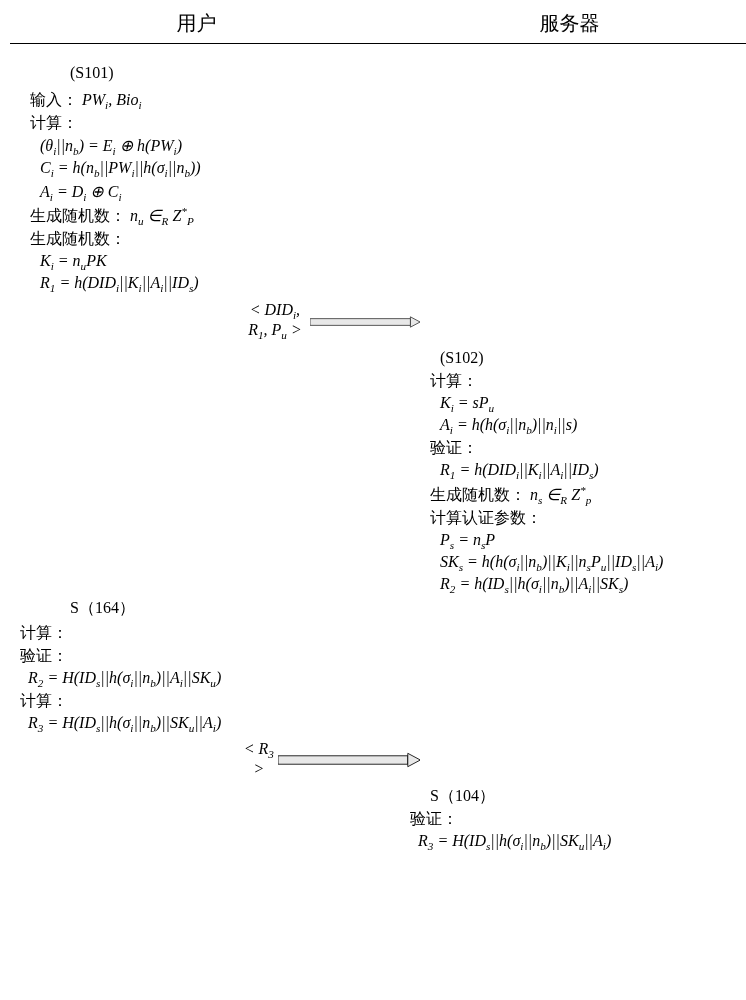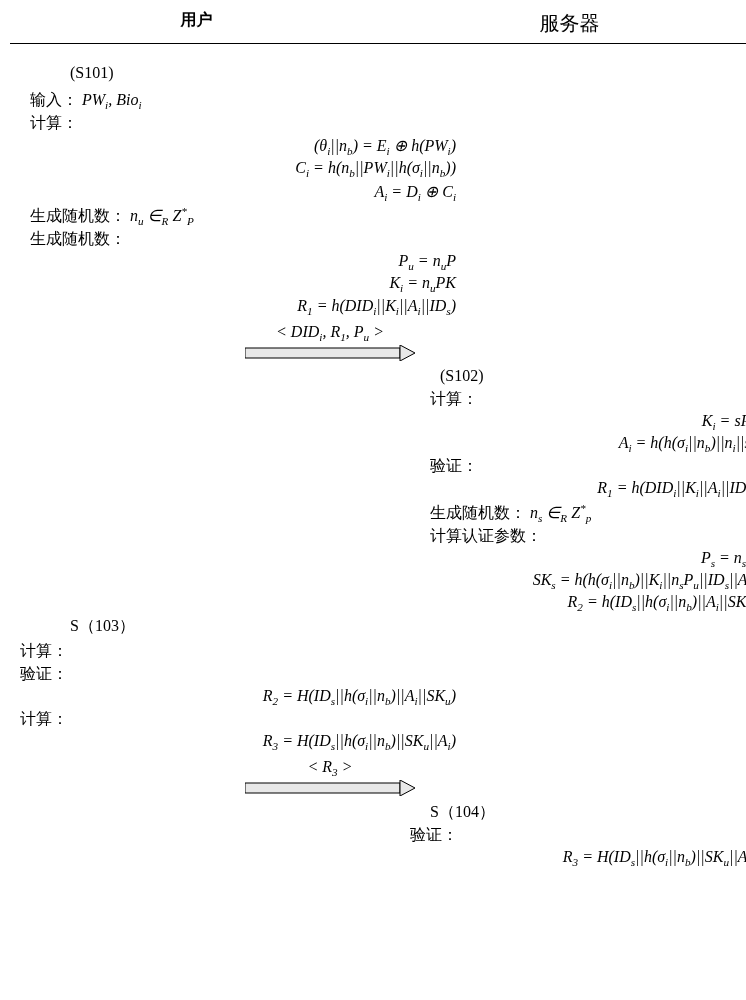--- a/index.html
+++ b/index.html
@@ -12,22 +12,22 @@
   }
   .header {
     display: flex;
     border-bottom: 1.5px solid #000;
     padding-bottom: 6px;
     margin-bottom: 20px;
   }
   .header-left {
     flex: 1;
     text-align: center;
-    font-size: 16px;
-    font-weight: bold;
+    font-size: 20px;
+    font-weight: normal;
   }
   .header-right {
     flex: 1;
     text-align: center;
     font-size: 20px;
     font-weight: normal;
   }
   .left-block {
     margin-left: 20px;
     margin-right: 300px;
@@ -47,39 +47,37 @@
     margin: 2px 0;
     white-space: nowrap;
     font-family: "Times New Roman", serif;
   }
   .indent1 {
     margin-left: 10px;
   }
   .math {
     font-style: italic;
     font-family: "Times New Roman", serif;
-    text-align: right;
   }
   .sub {
     font-size: 0.7em;
     vertical-align: sub;
     font-style: italic;
   }
   .sup {
     font-size: 0.7em;
     vertical-align: super;
   }
   .arrow-label {
     text-align: center;
     font-style: italic;
     margin-bottom: 2px;
   }
   .arrow-container {
     display: flex;
-    flex-direction: column;
     align-items: center;
     margin: 6px 0;
   }
   .arrow-center {
     margin-left: 230px;
     width: 180px;
   }
   svg.arrow {
     display: block;
   }
@@ -105,21 +103,20 @@
   </div>
   <div class="line cn">计算：</div>
   <div class="line indent1 math">(<i>θ</i><span class="sub">i</span>||<i>n</i><span class="sub">b</span>) = <i>E</i><span class="sub">i</span> ⊕ <i>h</i>(<i>PW</i><span class="sub">i</span>)</div>
   <div class="line indent1 math"><i>C</i><span class="sub">i</span> = <i>h</i>(<i>n</i><span class="sub">b</span>||<i>PW</i><span class="sub">i</span>||<i>h</i>(<i>σ</i><span class="sub">i</span>||<i>n</i><span class="sub">b</span>))</div>
   <div class="line indent1 math"><i>A</i><span class="sub">i</span> = <i>D</i><span class="sub">i</span> ⊕ <i>C</i><span class="sub">i</span></div>
   <div class="line">
     <span class="cn">生成随机数：</span>
     <span class="math"><i>n</i><span class="sub">u</span> ∈<span class="sub">R</span> <i>Z</i><span class="sup">*</span><span class="sub">P</span></span>
   </div>
   <div class="line cn">生成随机数：</div>
-  <div class="line indent1 math"><i>P</i><span class="sub">u</span> = <i>n</i><span class="sub">u</span><i>P</i></div>
   <div class="line indent1 math"><i>K</i><span class="sub">i</span> = <i>n</i><span class="sub">u</span><i>PK</i></div>
   <div class="line indent1 math"><i>R</i><span class="sub">1</span> = <i>h</i>(<i>DID</i><span class="sub">i</span>||<i>K</i><span class="sub">i</span>||<i>A</i><span class="sub">i</span>||<i>ID</i><span class="sub">s</span>)</div>
 </div>
 
 <div class="arrow-container arrow-center">
   <div class="arrow-label math">&lt; <i>DID</i><span class="sub">i</span>, <i>R</i><span class="sub">1</span>, <i>P</i><span class="sub">u</span> &gt;</div>
   <svg class="arrow" width="170" height="16" viewBox="0 0 170 16">
     <rect x="0" y="3" width="155" height="10" fill="#e8e8e8" stroke="#000" stroke-width="1"></rect>
     <polygon points="155,0 170,8 155,16" fill="#e8e8e8" stroke="#000" stroke-width="1"></polygon>
   </svg>
@@ -136,21 +133,21 @@
     <span class="cn">生成随机数：</span>
     <span class="math"><i>n</i><span class="sub">s</span> ∈<span class="sub">R</span> <i>Z</i><span class="sup">*</span><span class="sub">p</span></span>
   </div>
   <div class="line cn">计算认证参数：</div>
   <div class="line indent1 math"><i>P</i><span class="sub">s</span> = <i>n</i><span class="sub">s</span><i>P</i></div>
   <div class="line indent1 math"><i>SK</i><span class="sub">s</span> = <i>h</i>(<i>h</i>(<i>σ</i><span class="sub">i</span>||<i>n</i><span class="sub">b</span>)||<i>K</i><span class="sub">i</span>||<i>n</i><span class="sub">s</span><i>P</i><span class="sub">u</span>||<i>ID</i><span class="sub">s</span>||<i>A</i><span class="sub">i</span>)</div>
   <div class="line indent1 math"><i>R</i><span class="sub">2</span> = <i>h</i>(<i>ID</i><span class="sub">s</span>||<i>h</i>(<i>σ</i><span class="sub">i</span>||<i>n</i><span class="sub">b</span>)||<i>A</i><span class="sub">i</span>||<i>SK</i><span class="sub">s</span>)</div>
 </div>
 
 <div style="display:flex;align-items:flex-end;">
-  <div style="margin-left:60px;margin-bottom:2px;">S（103）</div>
+  <div style="margin-left:60px;margin-bottom:2px;">S（164）</div>
 </div>
 
 <div class="left-block" style="margin-left:10px;">
   <div class="line cn">计算：</div>
   <div class="line cn">验证：</div>
   <div class="line math" style="margin-left:8px;"><i>R</i><span class="sub">2</span> = <i>H</i>(<i>ID</i><span class="sub">s</span>||<i>h</i>(<i>σ</i><span class="sub">i</span>||<i>n</i><span class="sub">b</span>)||<i>A</i><span class="sub">i</span>||<i>SK</i><span class="sub">u</span>)</div>
   <div class="line cn">计算：</div>
   <div class="line math" style="margin-left:8px;"><i>R</i><span class="sub">3</span> = <i>H</i>(<i>ID</i><span class="sub">s</span>||<i>h</i>(<i>σ</i><span class="sub">i</span>||<i>n</i><span class="sub">b</span>)||<i>SK</i><span class="sub">u</span>||<i>A</i><span class="sub">i</span>)</div>
 </div>
 

